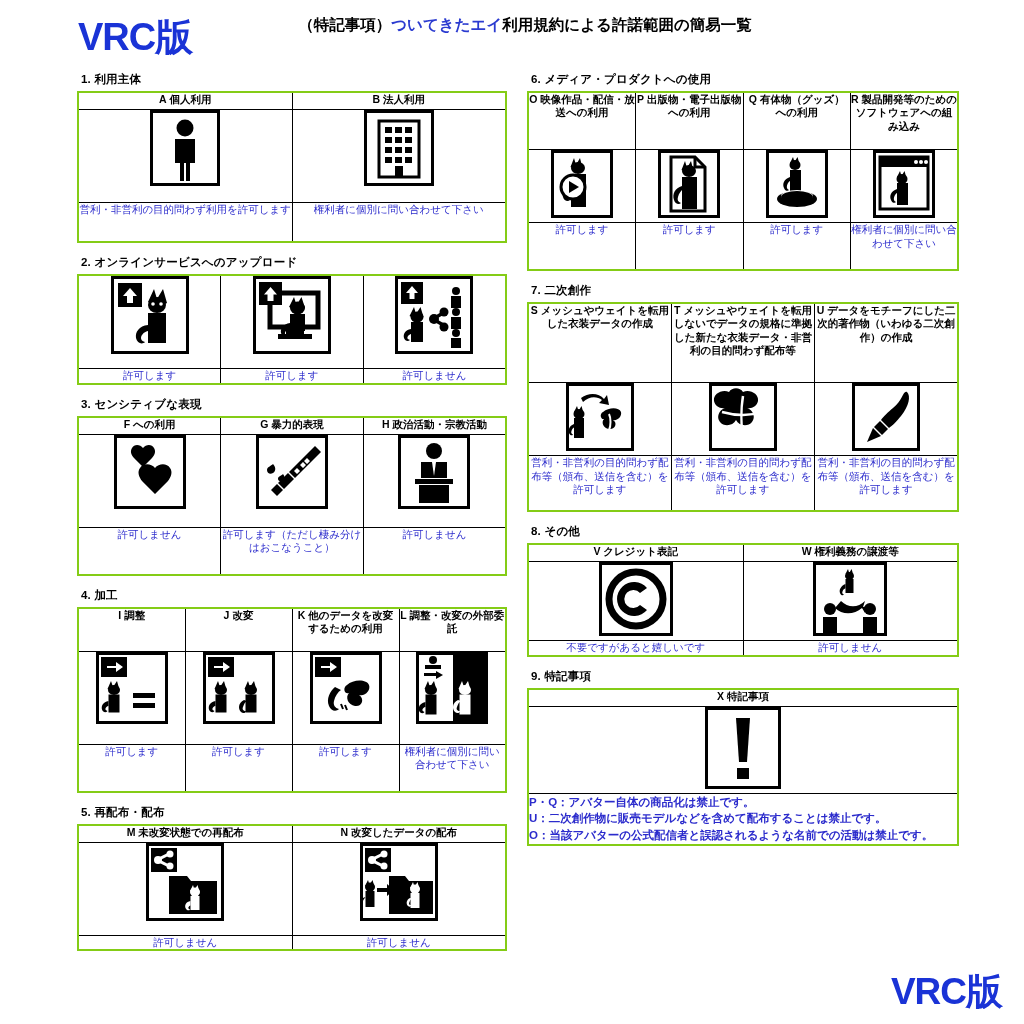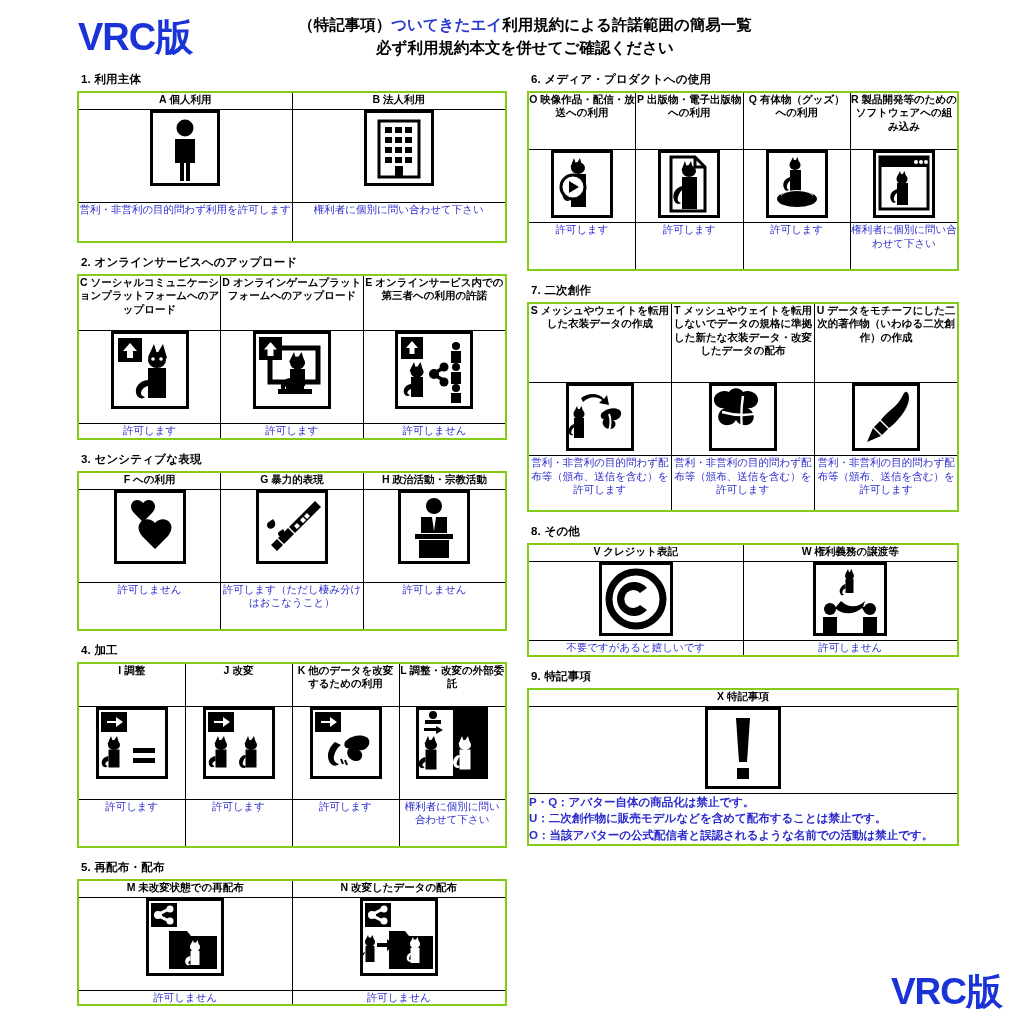--- a/index.html
+++ b/index.html
@@ -133,21 +133,20 @@
 </style>
 </head>
 <body>
 
 <div id="header">
   <div class="logo-top">VRC版</div>
   <div class="title-block">
     <div>
       <span>（特記事項）</span><span class="title-accent">ついてきたエイ</span><span>利用規約による許諾範囲の簡易一覧</span>
     </div>
-    <div>必ず利用規約本文を併せてご確認ください</div>
   </div>
 </div>
 
 <div id="sheet">
 
   <div class="col col-left">
 
     <div class="section">
       <div class="section-title">
         <span>1.</span>
@@ -201,25 +200,20 @@
         </table>
     </div>
 
     <div class="section">
       <div class="section-title">
         <span>2.</span>
         <span>オンラインサービスへのアップロード</span>
       </div>
       <table class="grid">
         <tbody>
-            <tr>
-          <td class="hdr" style="height:54px"><span>C</span>&nbsp;<span>ソーシャルコミュニケーションプラットフォームへのアップロード</span></td>
-          <td class="hdr" style="height:54px"><span>D</span>&nbsp;<span>オンラインゲームプラットフォームへのアップロード</span></td>
-          <td class="hdr" style="height:54px"><span>E</span>&nbsp;<span>オンラインサービス内での第三者への利用の許諾</span></td>
-        </tr>
         <tr>
           <td class="icon">
             <span class="icon-box">
               <svg width="72" height="72" viewBox="0 0 72 72">
                     <rect width="72" height="72" fill="#fff"></rect>
                     <rect x="4" y="4" width="24" height="24" fill="#000"></rect>
                     <path d="M16 9l7 8h-4v7h-6v-7h-4z" fill="#fff"></path>
                     <g fill="#000">
                       <path d="M40 10l3 10 6-10 4 14-4 2-9-1-6-2z"></path>
                       <ellipse cx="43" cy="26" rx="9" ry="8"></ellipse>
@@ -621,21 +615,21 @@
 
     <div class="section">
       <div class="section-title">
         <span>7.</span>
         <span>二次創作</span>
       </div>
       <table class="grid">
         <tbody>
             <tr>
           <td class="hdr" style="height:78px"><span>S</span>&nbsp;<span>メッシュやウェイトを転用した衣装データの作成</span></td>
-          <td class="hdr" style="height:78px"><span>T</span>&nbsp;<span>メッシュやウェイトを転用しないでデータの規格に準拠した新たな衣装データ・改変したデータの配布</span></td>
+          <td class="hdr" style="height:78px"><span>T</span>&nbsp;<span>メッシュやウェイトを転用しないでデータの規格に準拠した新たな衣装データ・非営利の目的問わず配布等</span></td>
           <td class="hdr" style="height:78px"><span>U</span>&nbsp;<span>データをモチーフにした二次的著作物（いわゆる二次創作）の作成</span></td>
         </tr>
         <tr>
           <td class="icon" style="height:72px">
             <span class="icon-box">
               <svg width="62" height="62" viewBox="0 0 62 62">
                     <rect width="62" height="62" fill="#fff"></rect>
                     <g fill="#000">
                       <path d="M8 20l1.5 5 3-5 2 7-2.5 1.5-4-0.8-3-1.7z"></path>
                       <ellipse cx="10" cy="28" rx="5.5" ry="5"></ellipse>

